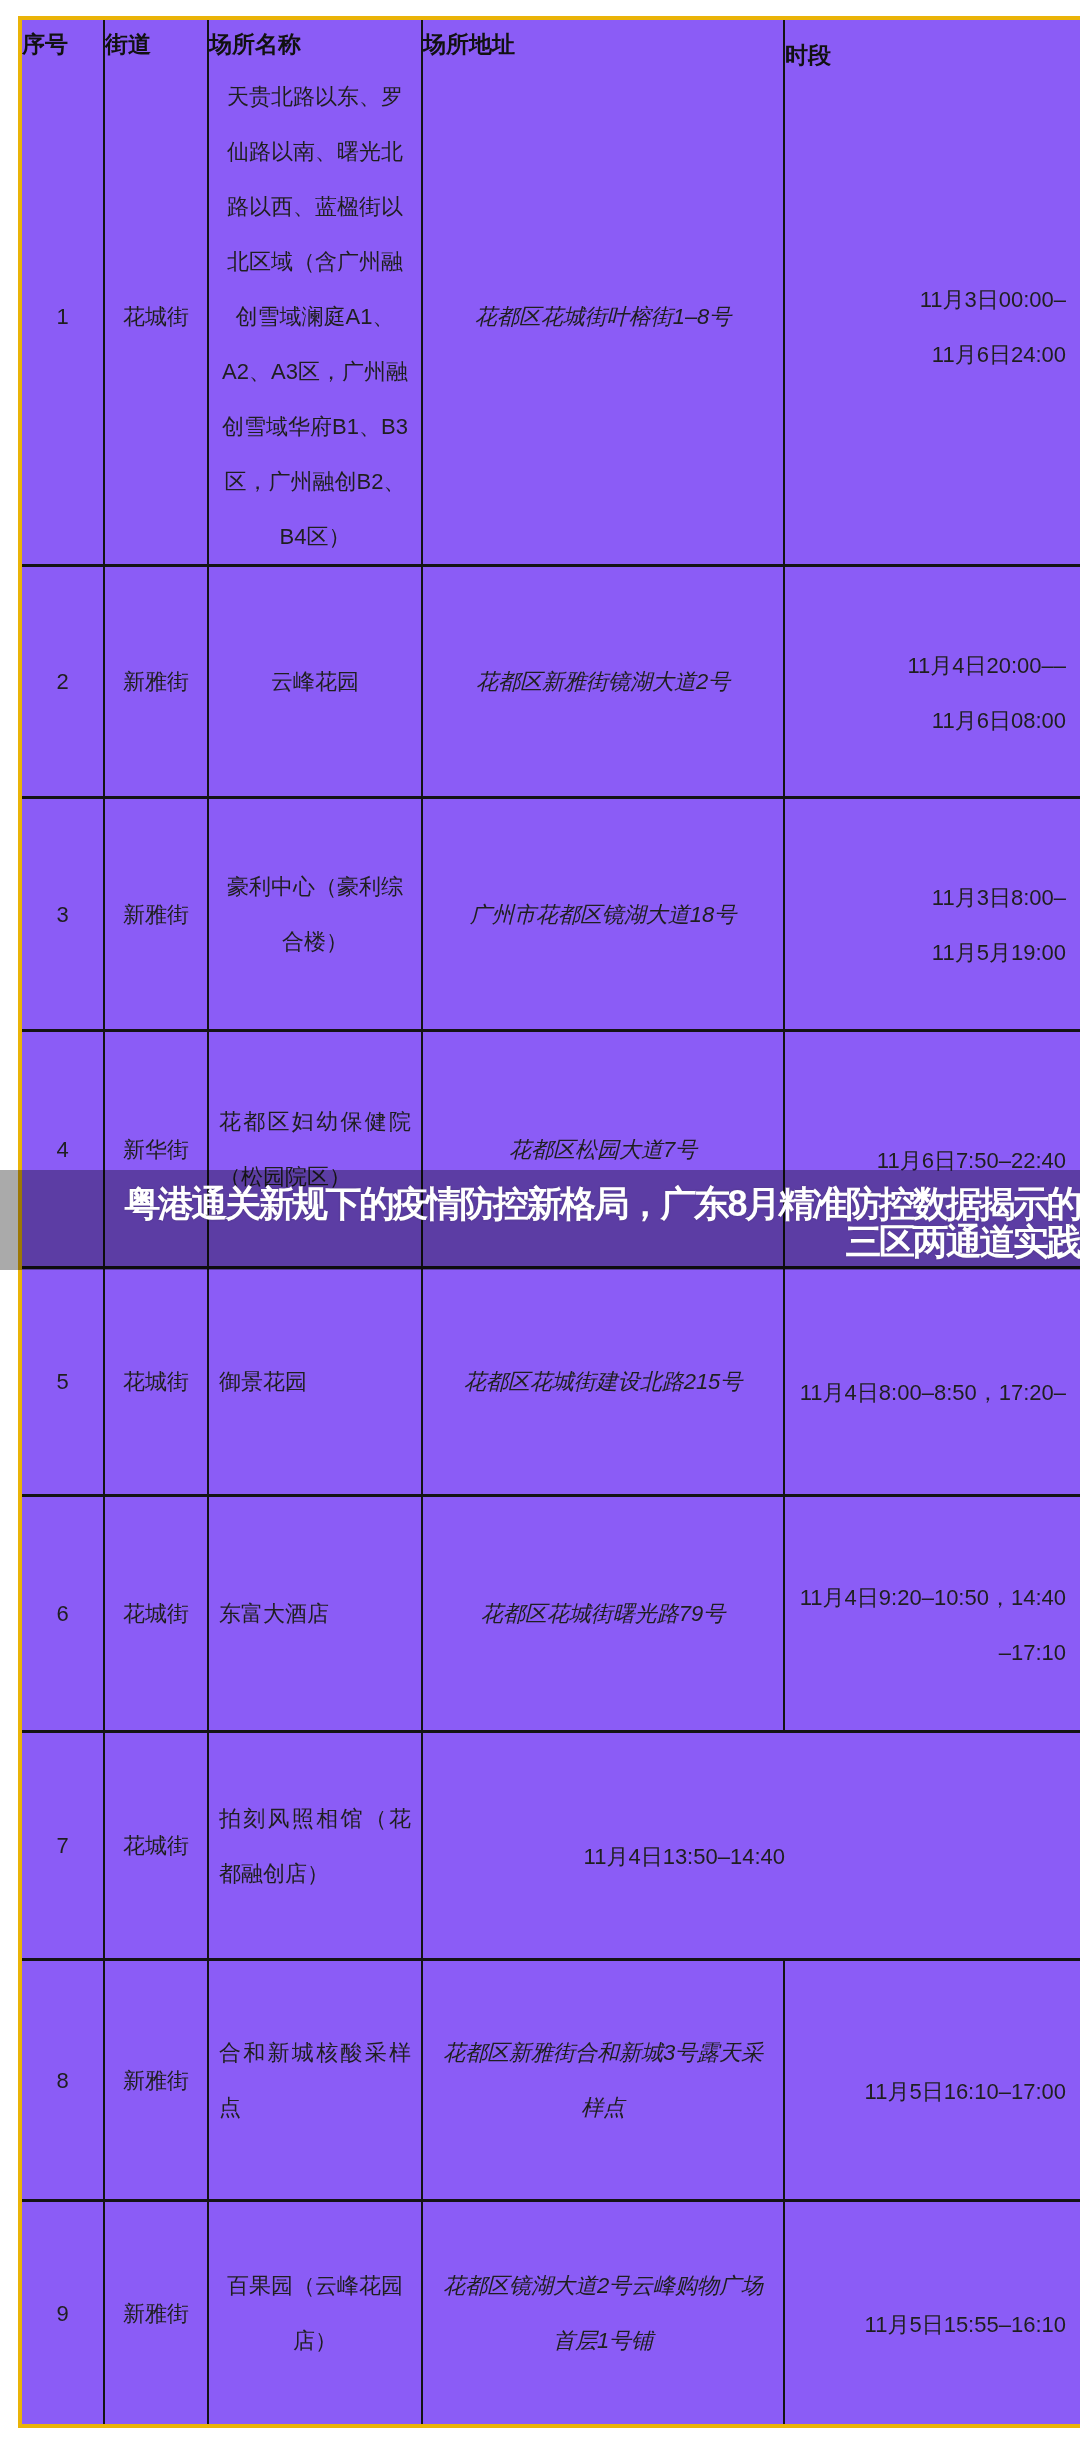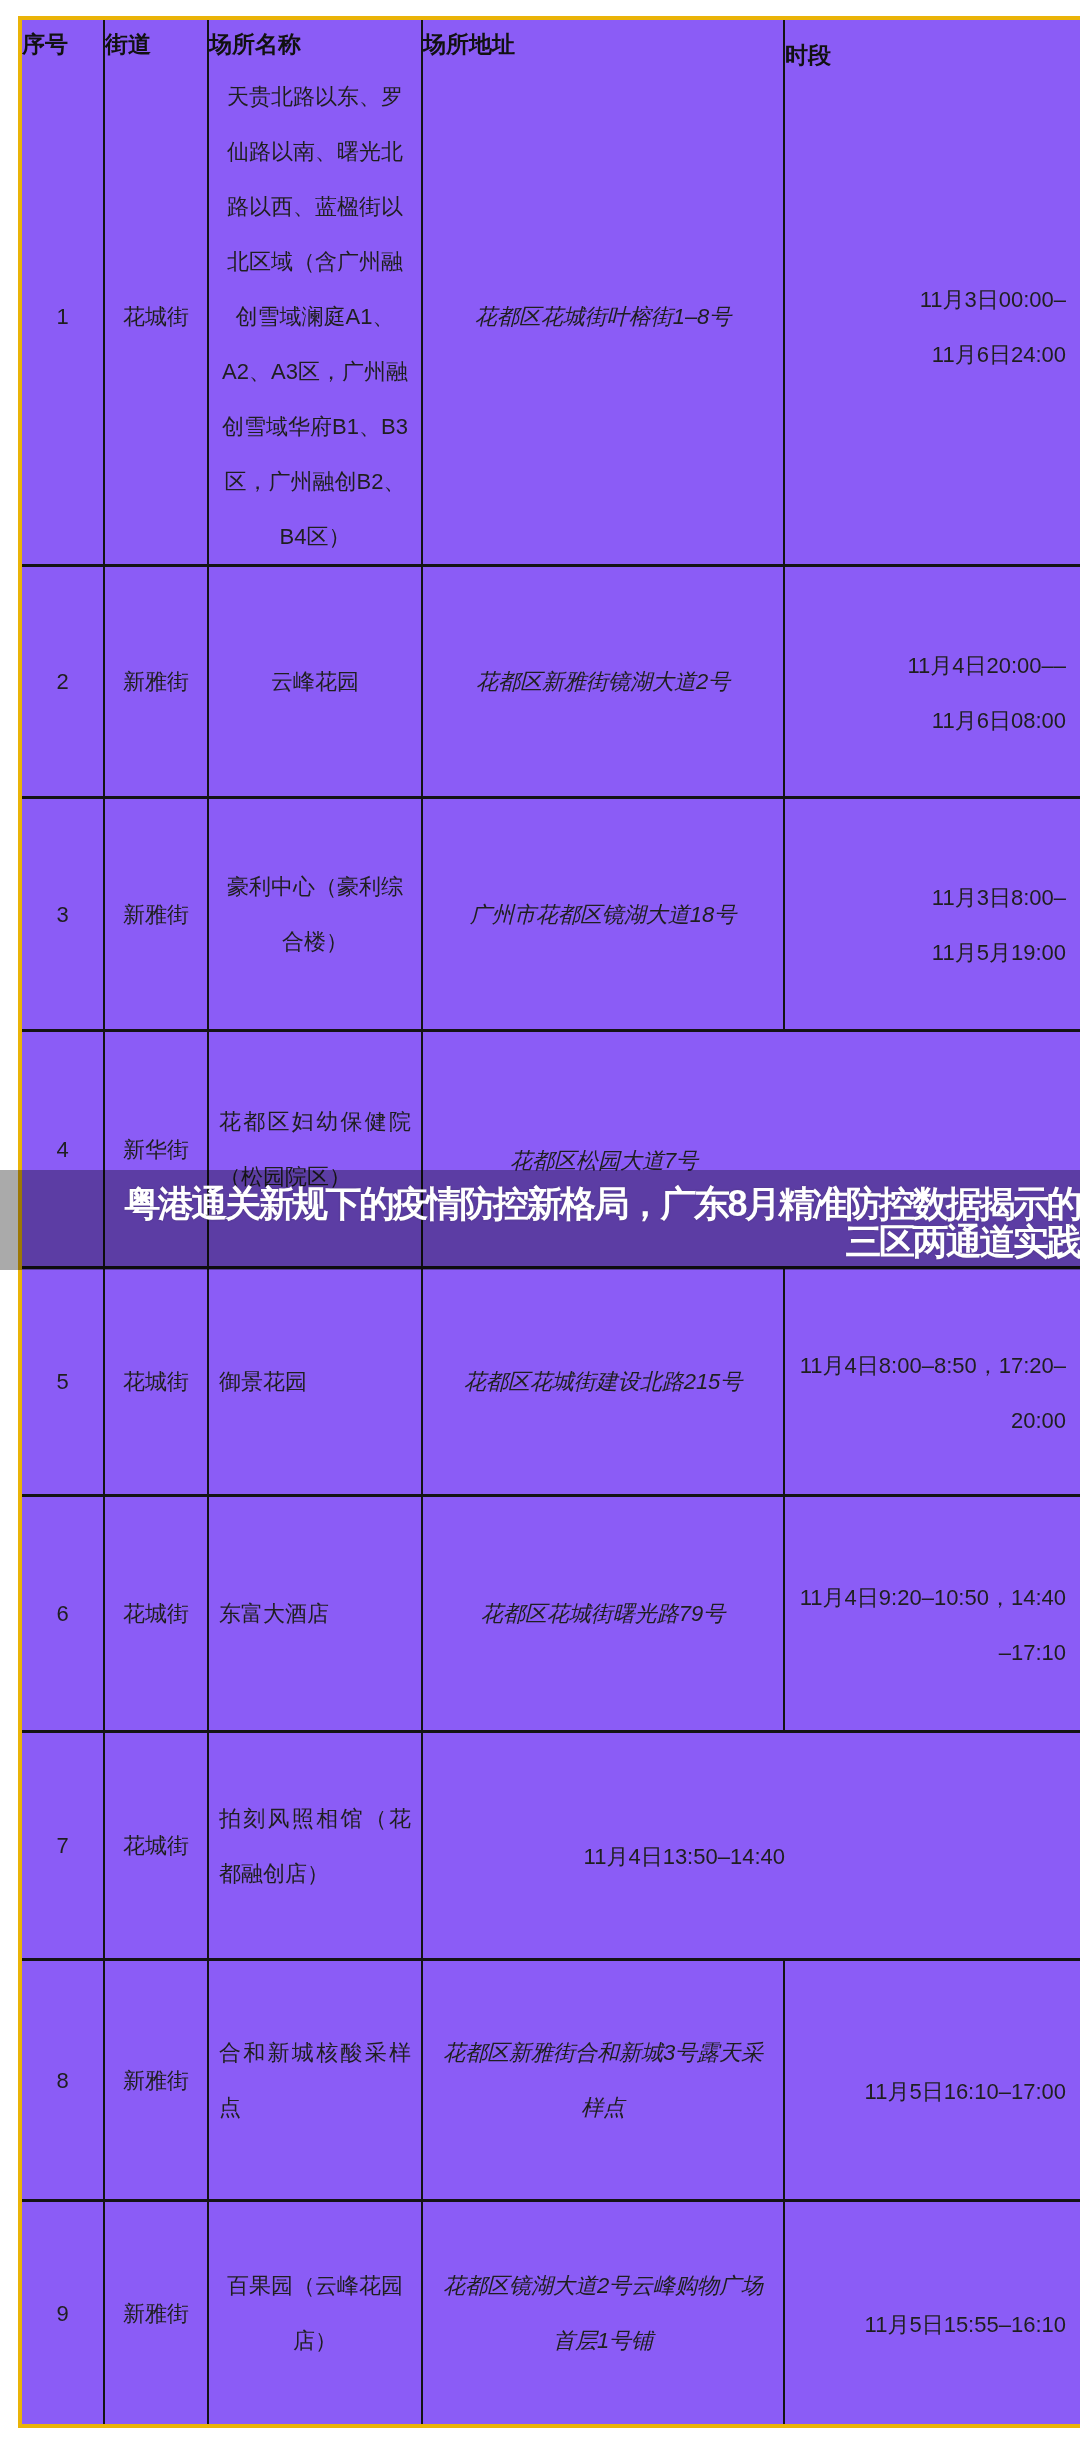--- a/index.html
+++ b/index.html
@@ -172,38 +172,42 @@
           </div>
           <div class="td cell-street">
             <div class="inner">新华街</div>
           </div>
           <div class="td cell-name">
             <div class="inner">花都区妇幼保健院（松园院区）</div>
           </div>
           <div class="td cell-address">
             <div class="inner">花都区松园大道7号</div>
           </div>
+          <div class="td cell-time">
+            <div class="inner">
+              <div class="time-line">11月6日7:50–22:40</div>
+            </div>
+          </div>
         </div>
         <div class="tr tbody-row-5 name-justify">
           <div class="td cell-no">
             <div class="inner">5</div>
           </div>
           <div class="td cell-street">
             <div class="inner">花城街</div>
           </div>
           <div class="td cell-name">
             <div class="inner">御景花园</div>
           </div>
           <div class="td cell-address">
             <div class="inner">花都区花城街建设北路215号</div>
           </div>
           <div class="td cell-time">
             <div class="inner">
               <div class="time-line">11月4日8:00–8:50，17:20–</div>
-              <div class="time-line">20:00</div>
             </div>
           </div>
         </div>
         <div class="tr tbody-row-6 name-justify">
           <div class="td cell-no">
             <div class="inner">6</div>
           </div>
           <div class="td cell-street">
             <div class="inner">花城街</div>
           </div>

